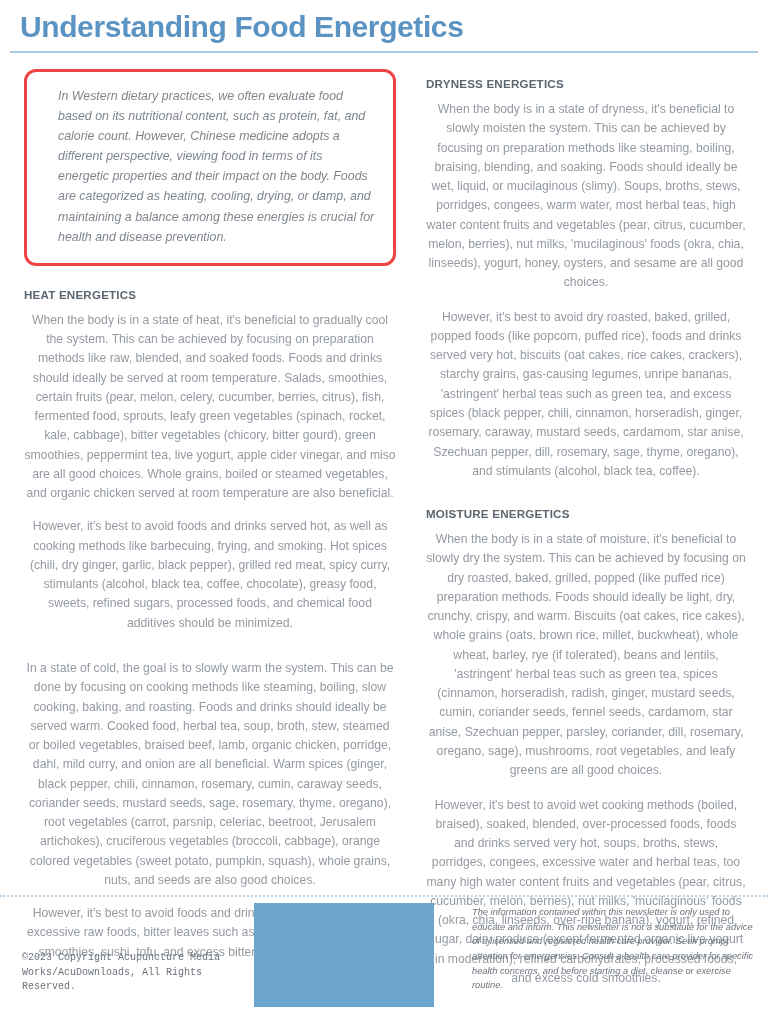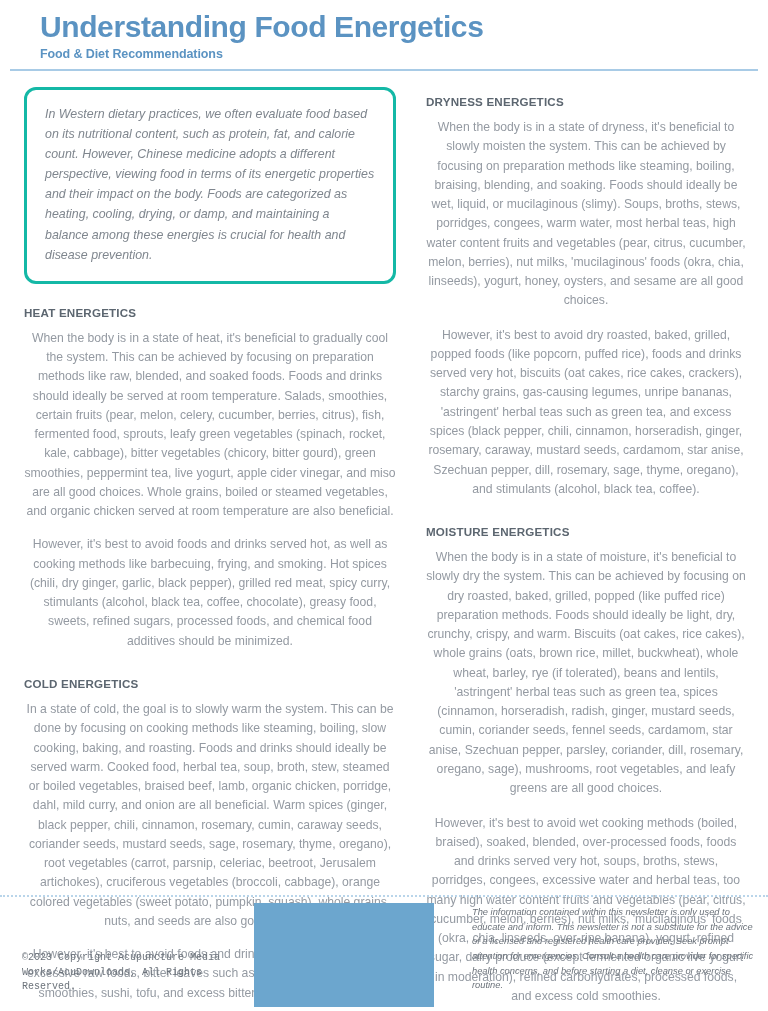--- a/index.html
+++ b/index.html
@@ -11,21 +11,21 @@
     width: 768px;
     height: 1011px;
     position: relative;
     font-family: "Liberation Sans", sans-serif;
     color: #8d949c;
     overflow: hidden;
   }
 
   
   .masthead {
-    padding: 10px 24px 0 40px;
+    padding: 10px 24px 0 20px;
   }
   .doc-title {
     font-size: 30px;
     font-weight: bold;
     color: #5b93c2;
     letter-spacing: -0.4px;
     line-height: 1.1;
     margin: 0;
   }
   .doc-subtitle {
@@ -46,23 +46,23 @@
     display: flex;
     gap: 30px;
     padding: 16px 22px 0 24px;
     align-items: flex-start;
   }
   .col-left  { width: 372px; flex: none; }
   .col-right { width: 320px; flex: none; }
 
   
   .callout {
-    border: 3px solid #14b8a6;
+    border: 3px solid #ef4444;
     border-radius: 12px;
-    padding: 14px 18px 16px 18px;
+    padding: 14px 18px 16px 31px;
     margin-bottom: 22px;
   }
   .callout p {
     margin: 0;
     font-style: italic;
     font-size: 12.4px;
     line-height: 1.62;
     color: #7f868e;
   }
 
@@ -134,40 +134,38 @@
     font-style: italic;
     line-height: 1.58;
     color: #6c737b;
   }
 </style>
 </head>
 <body>
 
 <div class="masthead">
   <h1 class="doc-title">Understanding Food Energetics</h1>
-  <p class="doc-subtitle">Food &amp; Diet Recommendations</p>
 </div>
 <div class="header-rule"></div>
 
 <div class="content">
 
   <div class="col-left">
 
     <div class="callout">
       <p>In Western dietary practices, we often evaluate food based on its nutritional content, such as protein, fat, and calorie count. However, Chinese medicine adopts a different perspective, viewing food in terms of its energetic properties and their impact on the body. Foods are categorized as heating, cooling, drying, or damp, and maintaining a balance among these energies is crucial for health and disease prevention.</p>
     </div>
 
     <div class="section">
       <h2 class="section-heading">HEAT ENERGETICS</h2>
       <p class="body-par">When the body is in a state of heat, it's beneficial to gradually cool the system. This can be achieved by focusing on preparation methods like raw, blended, and soaked foods. Foods and drinks should ideally be served at room temperature. Salads, smoothies, certain fruits (pear, melon, celery, cucumber, berries, citrus), fish, fermented food, sprouts, leafy green vegetables (spinach, rocket, kale, cabbage), bitter vegetables (chicory, bitter gourd), green smoothies, peppermint tea, live yogurt, apple cider vinegar, and miso are all good choices. Whole grains, boiled or steamed vegetables, and organic chicken served at room temperature are also beneficial.</p>
       <p class="body-par">However, it's best to avoid foods and drinks served hot, as well as cooking methods like barbecuing, frying, and smoking. Hot spices (chili, dry ginger, garlic, black pepper), grilled red meat, spicy curry, stimulants (alcohol, black tea, coffee, chocolate), greasy food, sweets, refined sugars, processed foods, and chemical food additives should be minimized.</p>
     </div>
 
     <div class="section">
-      <h2 class="section-heading">COLD ENERGETICS</h2>
       <p class="body-par">In a state of cold, the goal is to slowly warm the system. This can be done by focusing on cooking methods like steaming, boiling, slow cooking, baking, and roasting. Foods and drinks should ideally be served warm. Cooked food, herbal tea, soup, broth, stew, steamed or boiled vegetables, braised beef, lamb, organic chicken, porridge, dahl, mild curry, and onion are all beneficial. Warm spices (ginger, black pepper, chili, cinnamon, rosemary, cumin, caraway seeds, coriander seeds, mustard seeds, sage, rosemary, thyme, oregano), root vegetables (carrot, parsnip, celeriac, beetroot, Jerusalem artichokes), cruciferous vegetables (broccoli, cabbage), orange colored vegetables (sweet potato, pumpkin, squash), whole grains, nuts, and seeds are also good choices.</p>
       <p class="body-par">However, it's best to avoid foods and drinks served frozen or iced, excessive raw foods, bitter leaves such as chicory, bitter gourd, cold smoothies, sushi, tofu, and excess bitter herbs such as gentian.</p>
     </div>
 
   </div>
 
   <div class="col-right">
 
     <div class="section">
       <h2 class="section-heading">DRYNESS ENERGETICS</h2>

